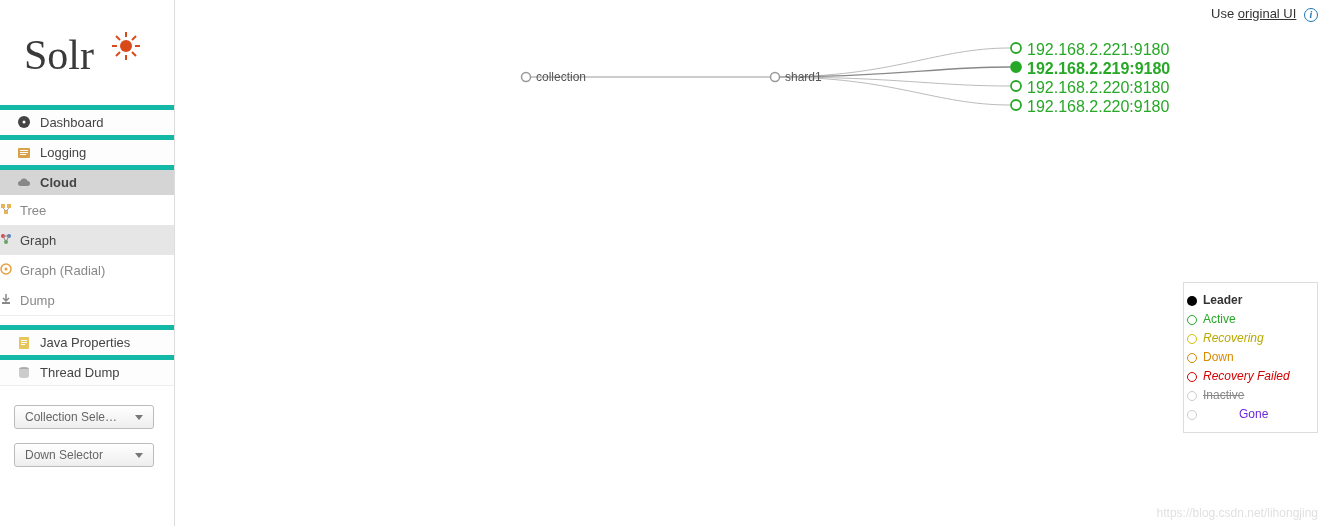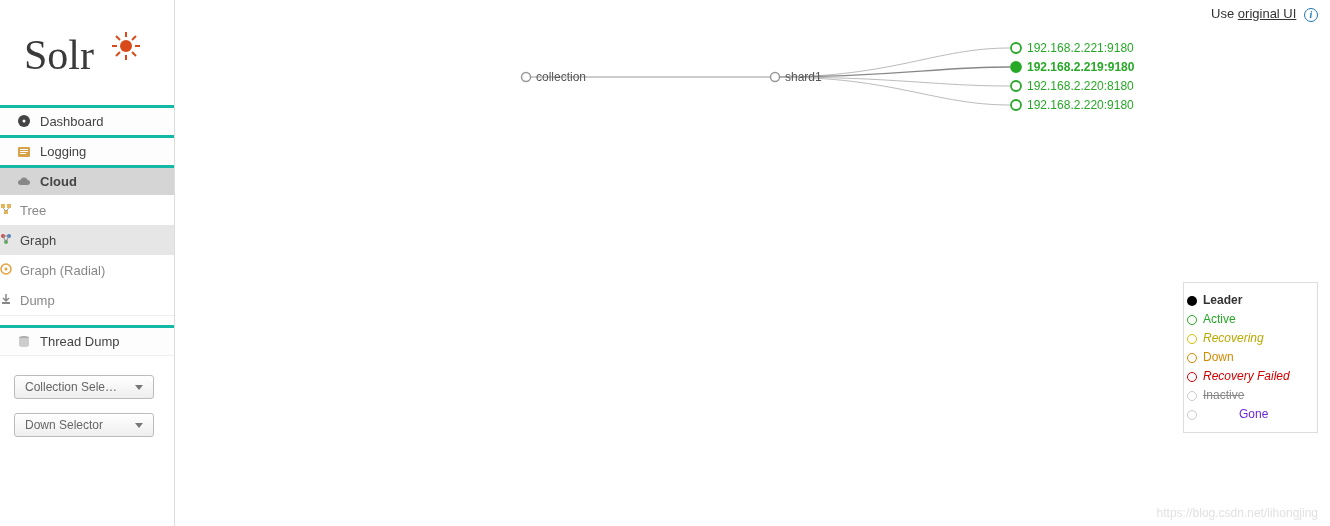--- a/index.html
+++ b/index.html
@@ -50,21 +50,21 @@
   .logo {
     padding: 24px 18px 18px 24px;
   }
 
   .nav-group { }
   .nav-item {
     display: flex;
     align-items: center;
     height: 30px;
     padding: 0 10px 0 16px;
-    border-top: 3px solid #14b8a6;
+    border-top: 5px solid #14b8a6;
     cursor: pointer;
     color: #444;
     background: #fdfdfd;
   }
   .nav-item.active {
     background: #d5d5d5;
     font-weight: bold;
   }
   .nav-item .nav-icon {
     width: 16px; height: 16px;
@@ -129,21 +129,21 @@
   }
   .graph-node-label {
     position: absolute;
     font-size: 12px;
     color: #555;
     white-space: nowrap;
   }
   .replica-label {
     font-family: Verdana, Geneva, sans-serif;
     color: #27a827;
-    font-size: 12px;
+    font-size: 16px;
     white-space: nowrap;
   }
   .replica-label.leader { font-weight: bold; }
 
   
   .legend {
     position: absolute;
     right: 12px;
     top: 282px;
     width: 135px;
@@ -287,20 +287,31 @@
           </svg>
       </span>
       <span>Dump</span>
     </div>
 
     <div class="nav-divider"></div>
 
     <div class="nav-item">
       <span class="nav-icon">
         <svg width="14" height="14" viewBox="0 0 14 14">
+            <rect x="2" y="1" width="10" height="12" rx="1" fill="#e6c55a"></rect>
+            <rect x="4" y="4" width="6" height="1" fill="#fff"></rect>
+            <rect x="4" y="6" width="6" height="1" fill="#fff"></rect>
+            <rect x="4" y="8" width="4" height="1" fill="#fff"></rect>
+          </svg>
+      </span>
+      <span>Java Properties</span>
+    </div>
+    <div class="nav-item">
+      <span class="nav-icon">
+        <svg width="14" height="14" viewBox="0 0 14 14">
             <ellipse cx="7" cy="3" rx="5" ry="2" fill="#aaa"></ellipse>
             <path d="M2 3 L2 10 A5 2 0 0 0 12 10 L12 3" fill="#ccc"></path>
           </svg>
       </span>
       <span>Thread Dump</span>
     </div>
   </div>
 
   <div style="border-top:1px solid #eee; height:10px"></div>
 

